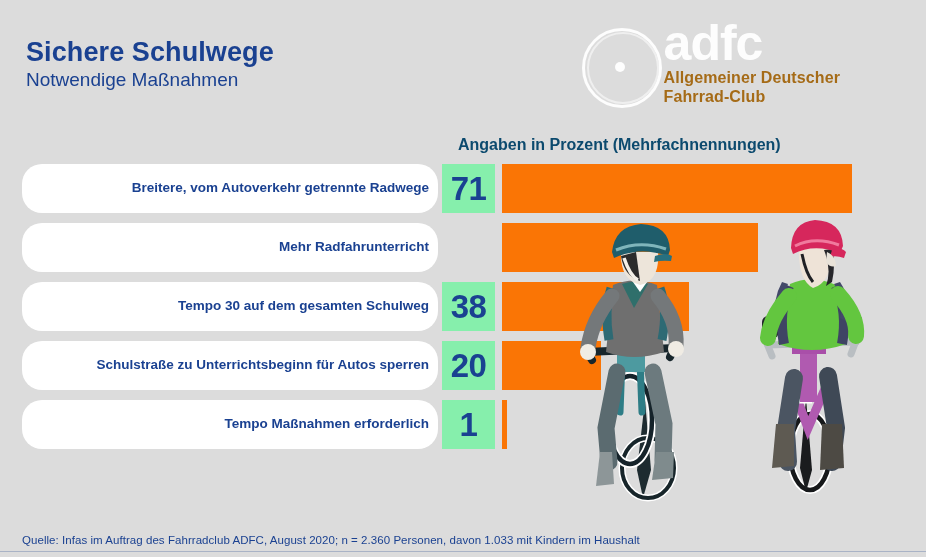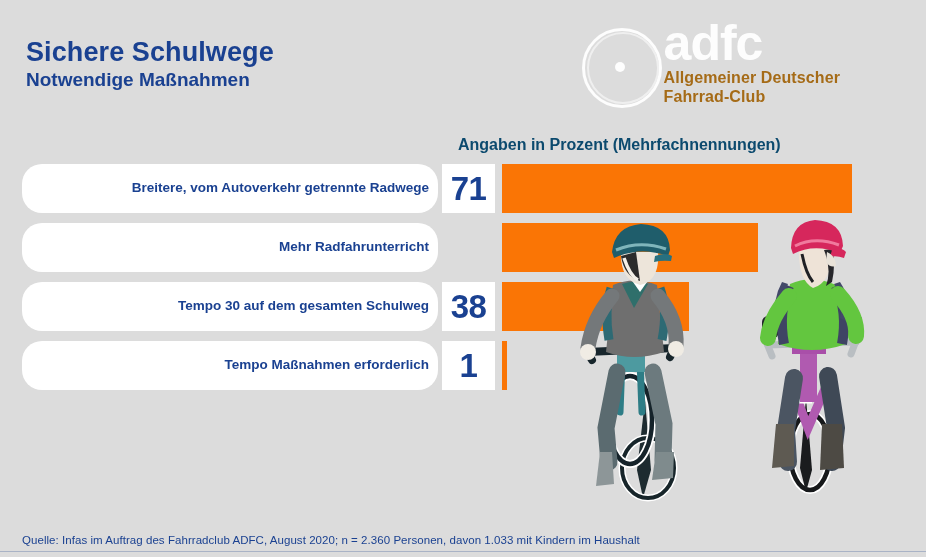--- a/index.html
+++ b/index.html
@@ -12,21 +12,21 @@
   }
   .stage{position:absolute;left:0;top:0;width:858px;height:557px;}
 
   
   #title-block{position:absolute;left:26px;top:38px;}
   #main-title{
     font-size:27px;font-weight:bold;color:#1a4191;
     letter-spacing:.1px;line-height:1.05;white-space:nowrap;
   }
   #sub-title{
-    font-size:19px;font-weight:bold;color:#1a4191;
+    font-size:19px;font-weight:normal;color:#1a4191;
     margin-top:4px;line-height:1.05;white-space:nowrap;
   }
 
   
   #logo{position:absolute;right:18px;top:26px;height:80px;display:flex;align-items:flex-end;}
   #logo-wheel{width:80px;height:80px;position:relative;flex:0 0 auto;margin-top:2px;}
   #logo-wheel .ring{
     position:absolute;left:2px;top:2px;width:74px;height:74px;
     border:3px solid #ffffff;border-radius:50%;
     opacity:.92;
@@ -68,21 +68,21 @@
     background:#ffffff;
     display:flex;align-items:center;justify-content:flex-end;
     box-sizing:border-box;padding-right:9px;border-radius:20px;
   }
   .label-text{
     font-size:13.5px;font-weight:bold;color:#1a4191;
     text-align:right;white-space:nowrap;line-height:1.1;
   }
   .value-box{
     position:absolute;left:420px;top:0;width:53px;height:49px;
-    background:#ffffff;
+    background:#86efac;
     display:flex;align-items:center;justify-content:center;
   }
   .value-text{
     font-size:33px;font-weight:bold;color:#1a4191;line-height:1;
     letter-spacing:-.5px;
   }
   .bar-track{position:absolute;left:480px;top:0;height:49px;width:410px;}
   .bar{
     position:absolute;left:0;top:0;height:49px;background:#fa7505;
   }
@@ -147,20 +147,31 @@
         </div>
         <div class="value-box">
           <div class="value-text">38</div>
         </div>
         <div class="bar-track">
           <div class="bar" style="width: 187.34px; background: rgb(250, 117, 5);"></div>
         </div>
       </div>
       <div class="row">
         <div class="label-box">
+          <div class="label-text">Schulstraße zu Unterrichtsbeginn für Autos sperren</div>
+        </div>
+        <div class="value-box">
+          <div class="value-text">20</div>
+        </div>
+        <div class="bar-track">
+          <div class="bar" style="width: 98.6px; background: rgb(250, 117, 5);"></div>
+        </div>
+      </div>
+      <div class="row">
+        <div class="label-box">
           <div class="label-text">Tempo Maßnahmen erforderlich</div>
         </div>
         <div class="value-box">
           <div class="value-text">1</div>
         </div>
         <div class="bar-track">
           <div class="bar" style="width: 5px; background: rgb(250, 117, 5);"></div>
         </div>
       </div>
     </div>

